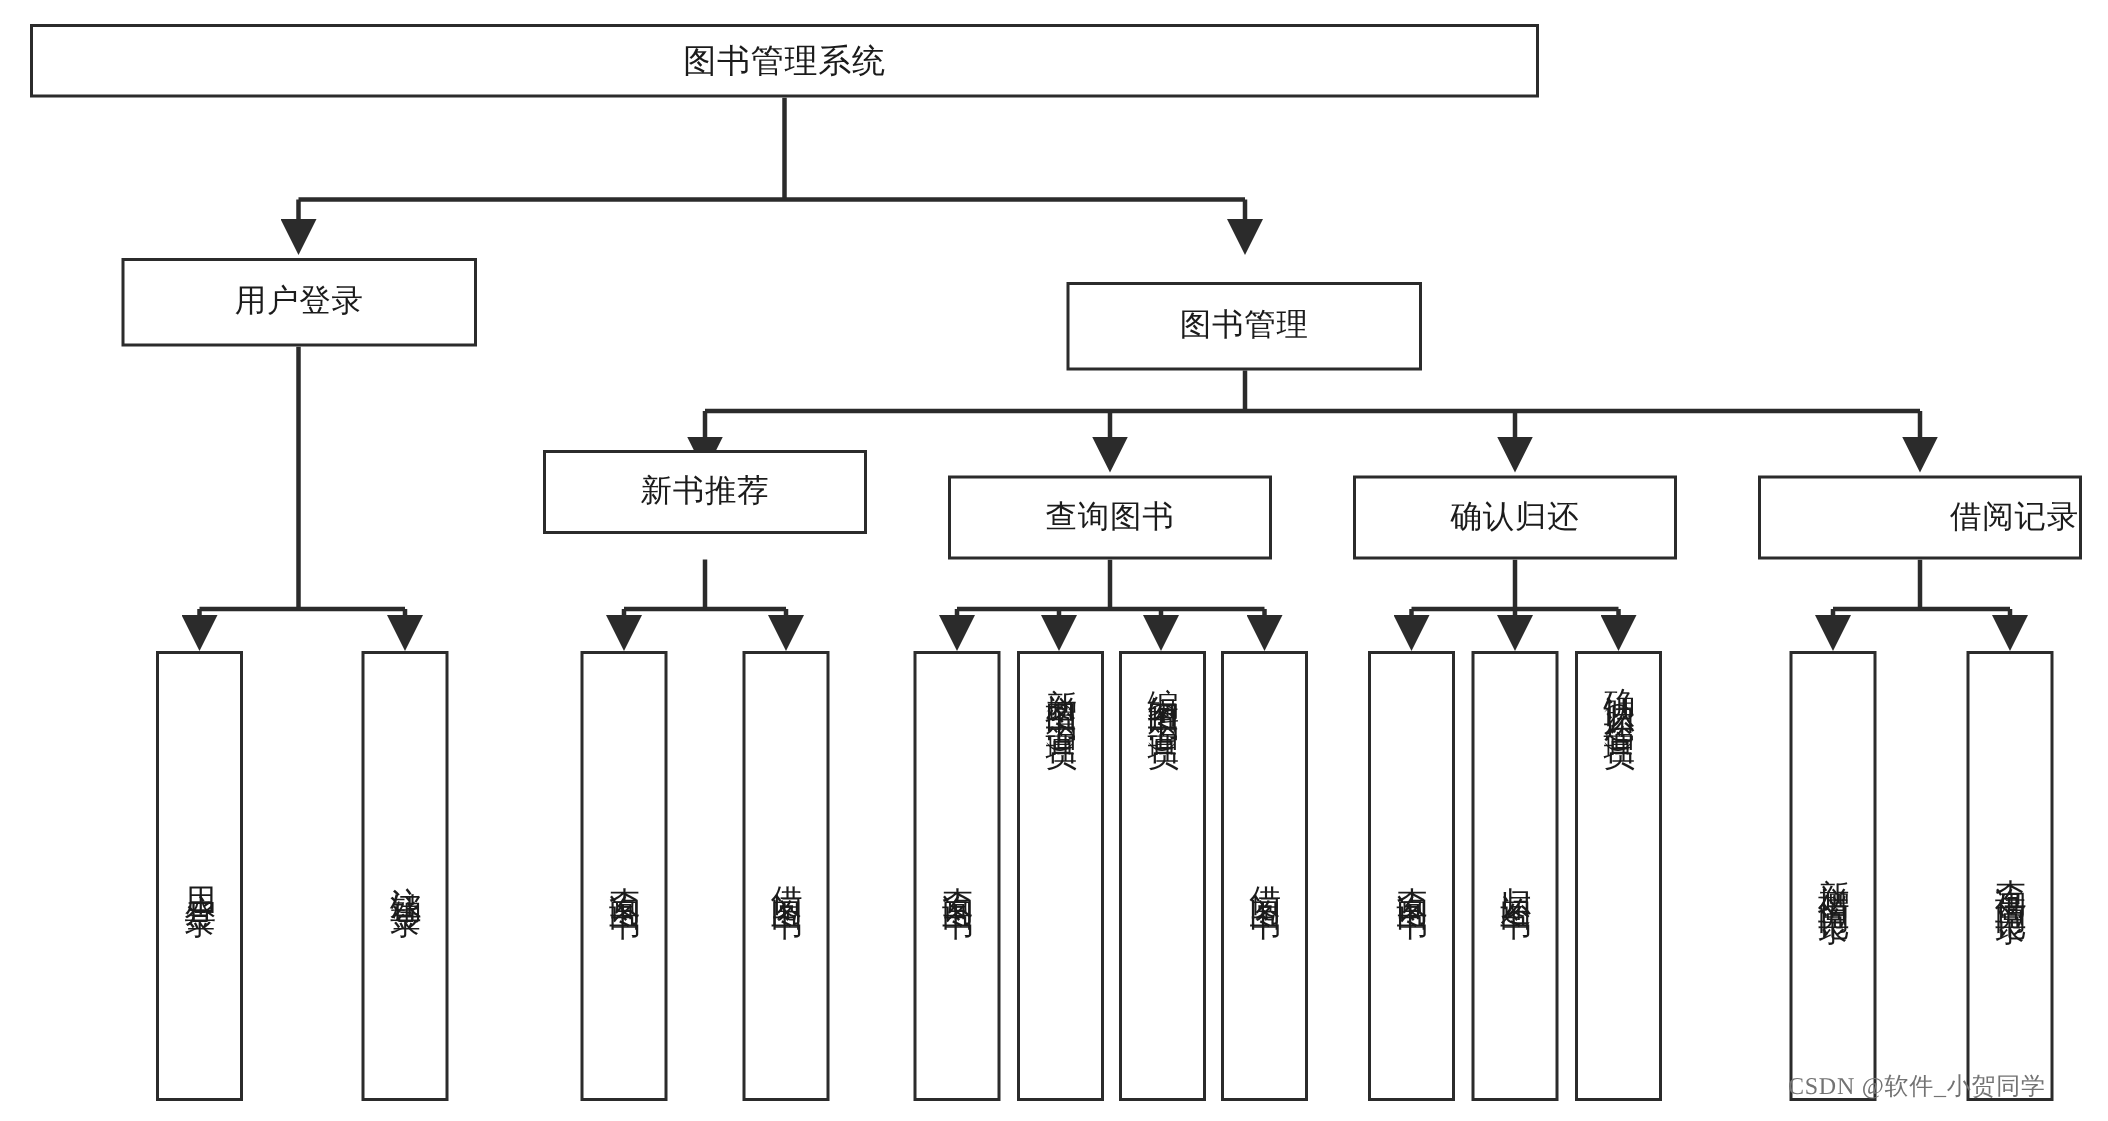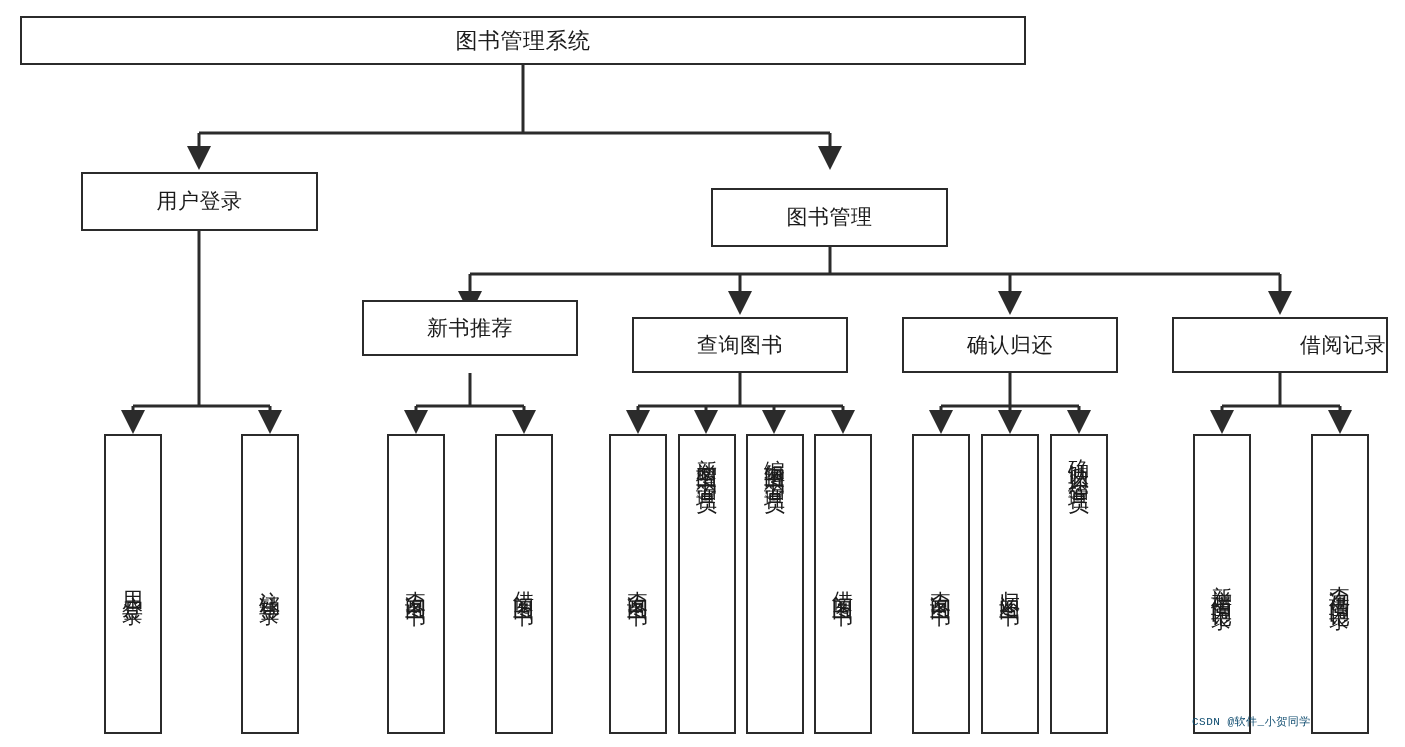--- a/index.html
+++ b/index.html
@@ -57,26 +57,26 @@
     white-space:nowrap;
   }
   
   .node.v.mid{
     align-items:center;
     padding-top:0;
   }
   #watermark{
     position:absolute;
     left:1192px;top:714px;
-    font-size:11px;
-    color:#0c4a6e;
+    font-size:16px;
+    color:#737373;
     letter-spacing:0.5px;
     white-space:nowrap;
     z-index:3;
-    font-family:Liberation Mono, monospace;
+    font-family:Liberation Serif, serif;
   }
 </style>
 </head>
 <body>
 
 <div id="diagram">
 
   <svg id="connectors" viewBox="0 0 1405 747" xmlns="http://www.w3.org/2000/svg">
     <defs>
       <marker id="arrow" viewBox="0 0 12 12" refX="10" refY="6" markerWidth="8" markerHeight="8" orient="auto-start-reverse">

